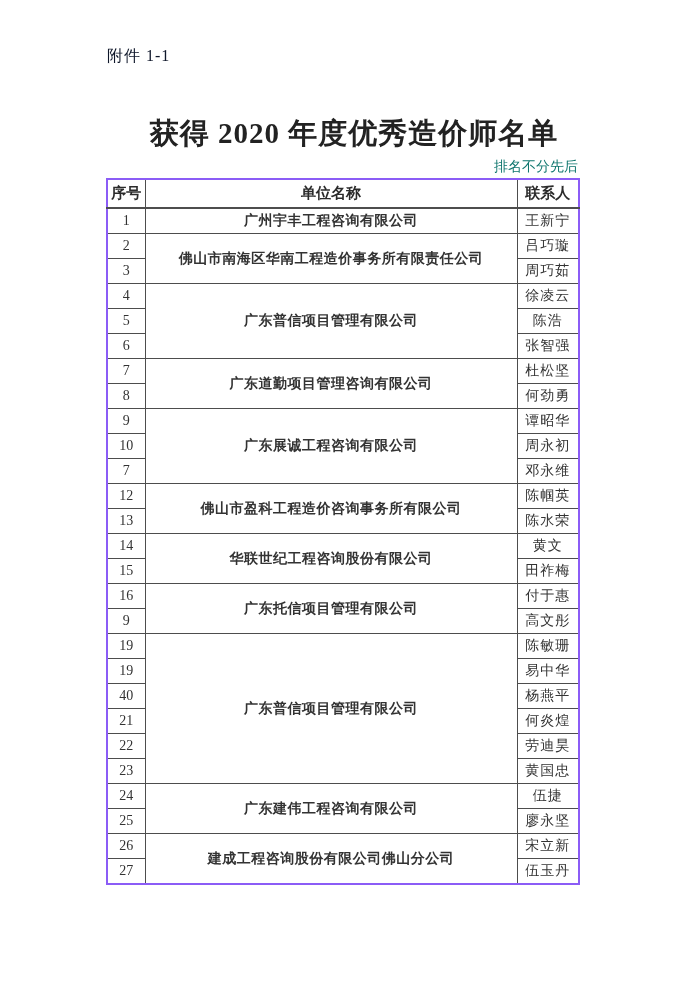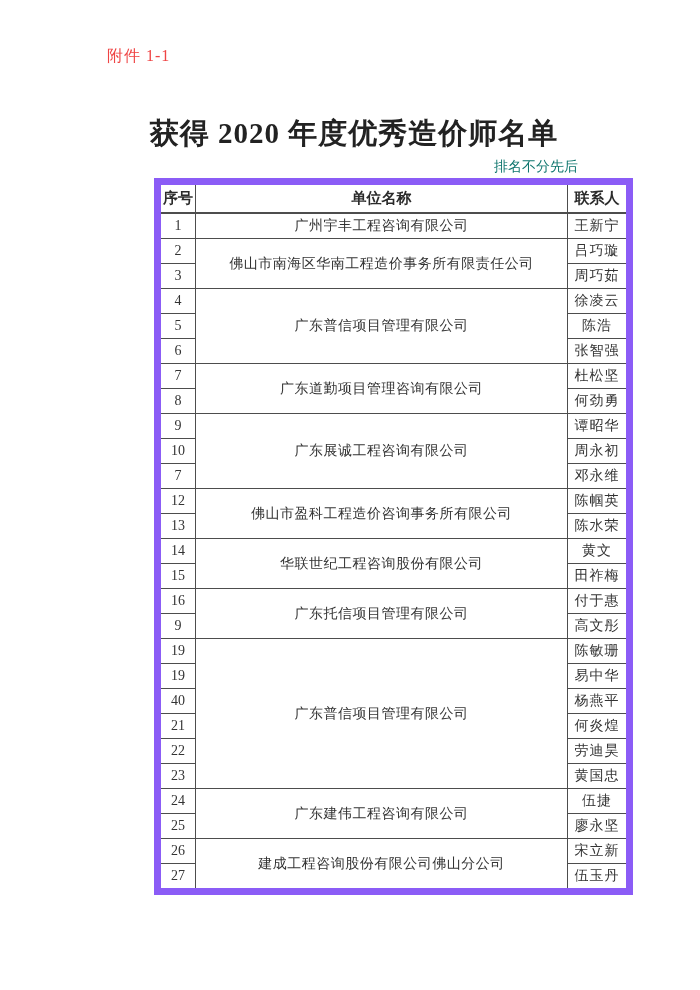--- a/index.html
+++ b/index.html
@@ -14,21 +14,21 @@
     background: #ffffff;
     color: #333333;
     font-family: "Liberation Serif", "DejaVu Serif", serif;
     overflow: hidden;
   }
   .attachment-label {
     position: absolute;
     left: 107px;
     top: 46px;
     font-size: 16px;
-    color: #ef4444;
+    color: #0f172a;
     letter-spacing: 1px;
   }
   .doc-title {
     position: absolute;
     left: 0;
     top: 110px;
     width: 700px;
     margin: 4px;
     text-align: center;
     font-size: 29px;
@@ -45,22 +45,21 @@
     font-size: 14px;
     color: #0f766e;
   }
   table.roster {
     position: absolute;
     left: 106px;
     top: 178px;
     width: 472px;
     border-collapse: collapse;
     table-layout: fixed;
-    border: 7px solid #8b5cf6;
-    margin-left: 48px;
+    border: 2px solid #8b5cf6;
   }
   table.roster th,
   table.roster td {
     border: 1px solid #4d4d4d;
     text-align: center;
     vertical-align: middle;
     padding: 0;
     overflow: hidden;
     white-space: nowrap;
   }
@@ -73,21 +72,21 @@
   }
   table.roster tbody td {
     height: 24px;
     font-size: 14px;
     color: #333333;
   }
   td.cell-index {
     font-size: 14px;
   }
   td.cell-company {
-    font-weight: 400;
+    font-weight: 700;
     letter-spacing: 0.5px;
   }
   td.cell-contact {
     letter-spacing: 1px;
   }
 </style>
 </head>
 <body>
 
 <div class="page">

